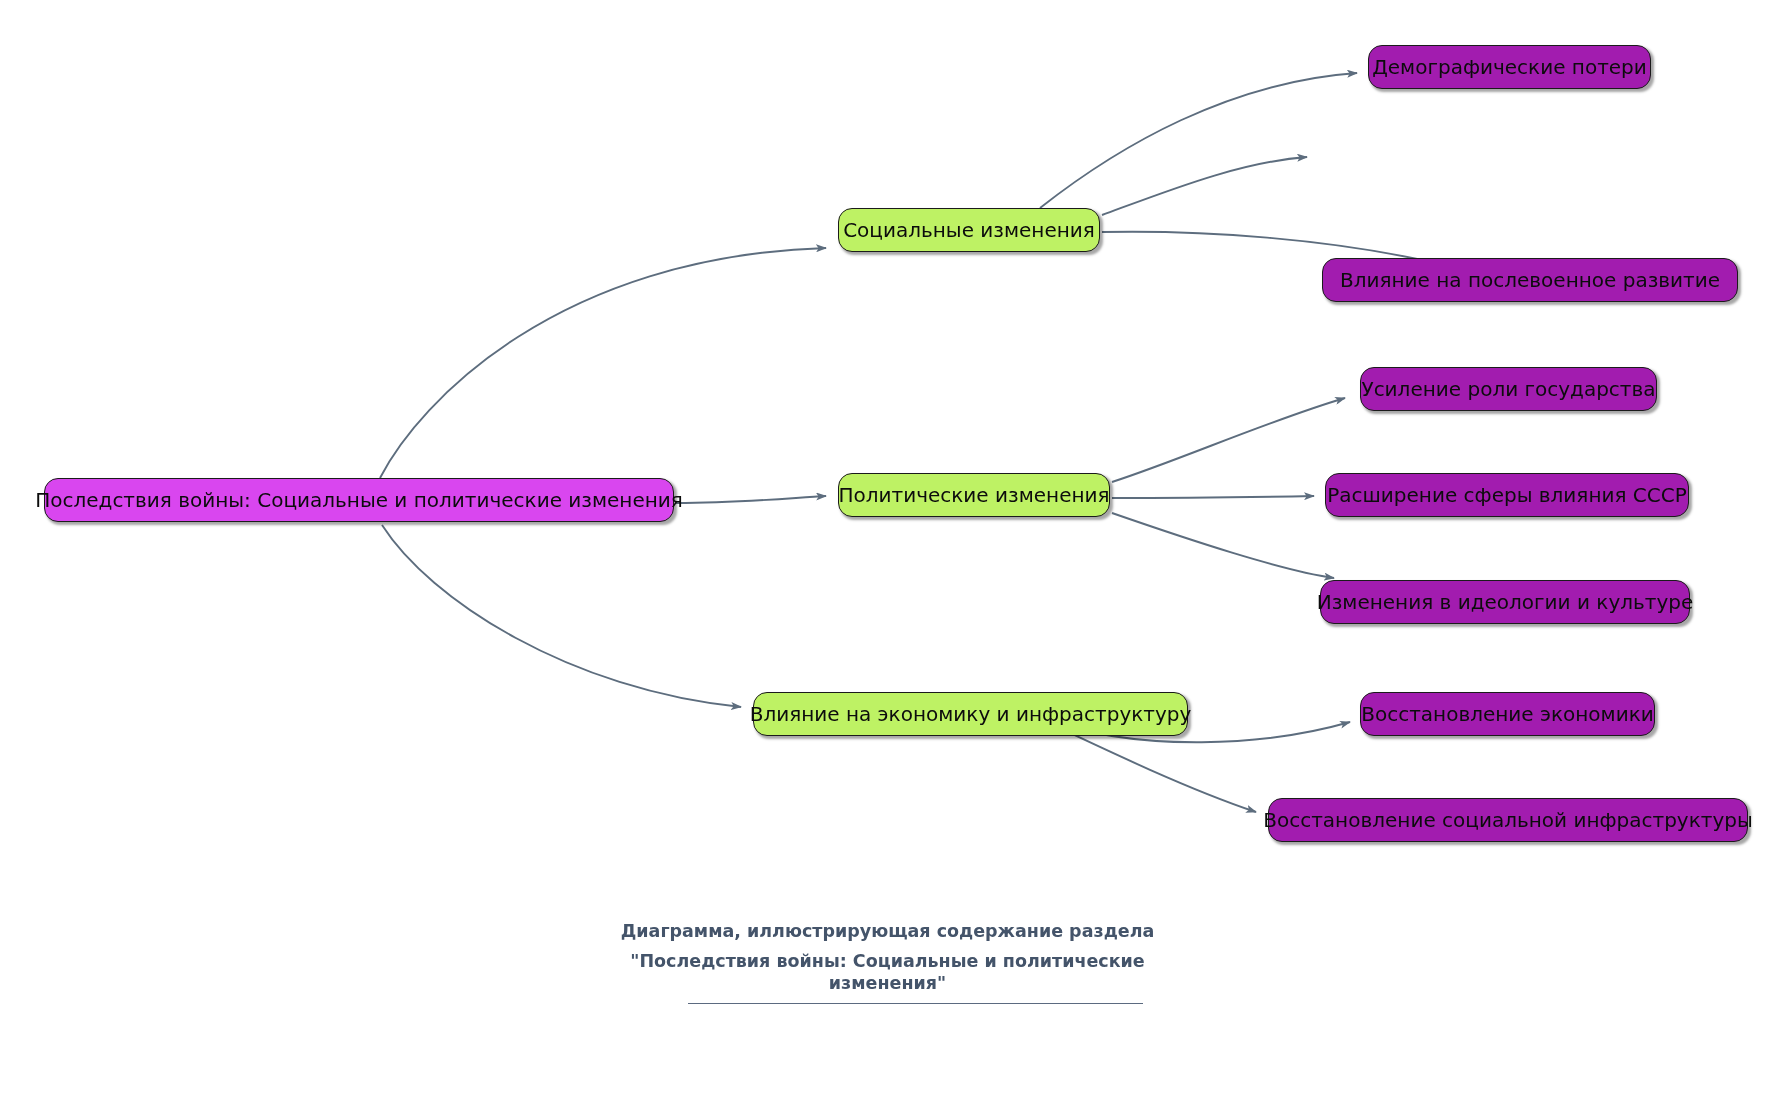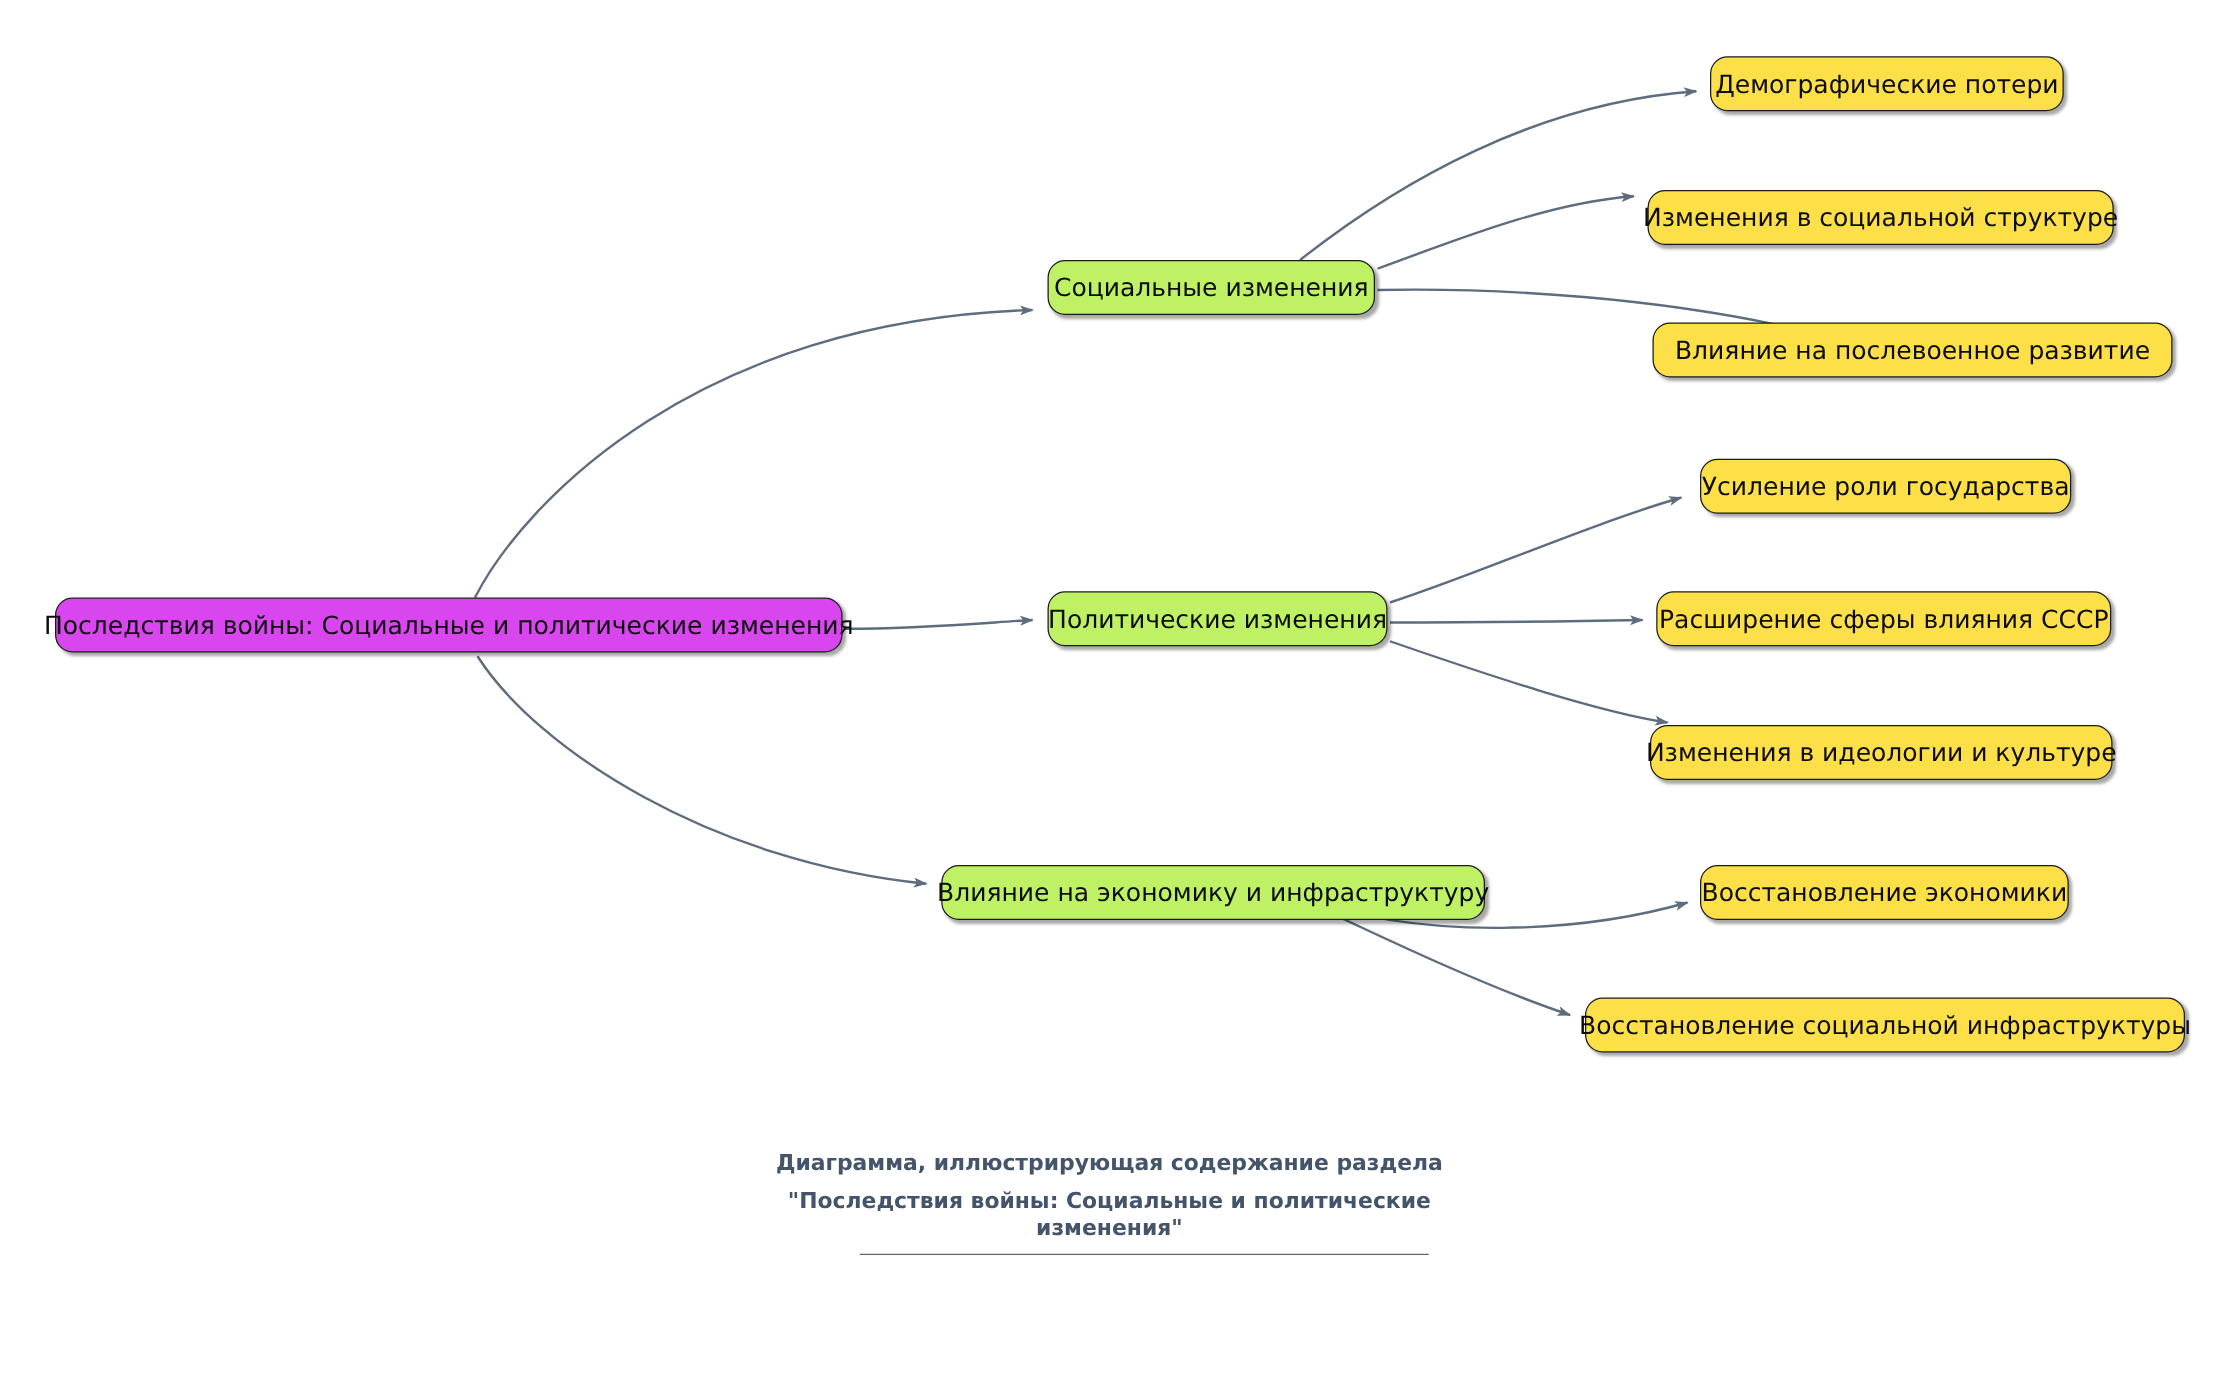--- a/index.html
+++ b/index.html
@@ -44,21 +44,21 @@
     padding: 0 18px;
     height: 44px;
   }
   .node-root {
     background: #d946ef;
   }
   .node-branch {
     background: #bef264;
   }
   .node-leaf {
-    background: #fde047;
+    background: #a21caf;
   }
   .caption {
     position: absolute;
     left: 0;
     width: 1775px;
     text-align: center;
     color: #44546a;
     font-weight: bold;
     font-size: 17.5px;
     line-height: 1.28;
@@ -113,23 +113,20 @@
   <div class="node node-root" style="left:44px; top:478px; width:630px;">
     <span>Последствия войны: Социальные и политические изменения</span>
   </div>
 
   <div class="node node-branch" style="left:838px; top:208px; width:262px;">
     <span>Социальные изменения</span>
   </div>
   <div class="node node-leaf" style="left:1368px; top:45px; width:283px;">
     <span>Демографические потери</span>
   </div>
-  <div class="node node-leaf" style="left:1318px; top:152px; width:373px;">
-    <span>Изменения в социальной структуре</span>
-  </div>
   <div class="node node-leaf" style="left:1322px; top:258px; width:416px;">
     <span>Влияние на послевоенное развитие</span>
   </div>
 
   <div class="node node-branch" style="left:838px; top:473px; width:272px;">
     <span>Политические изменения</span>
   </div>
   <div class="node node-leaf" style="left:1360px; top:367px; width:297px;">
     <span>Усиление роли государства</span>
   </div>

